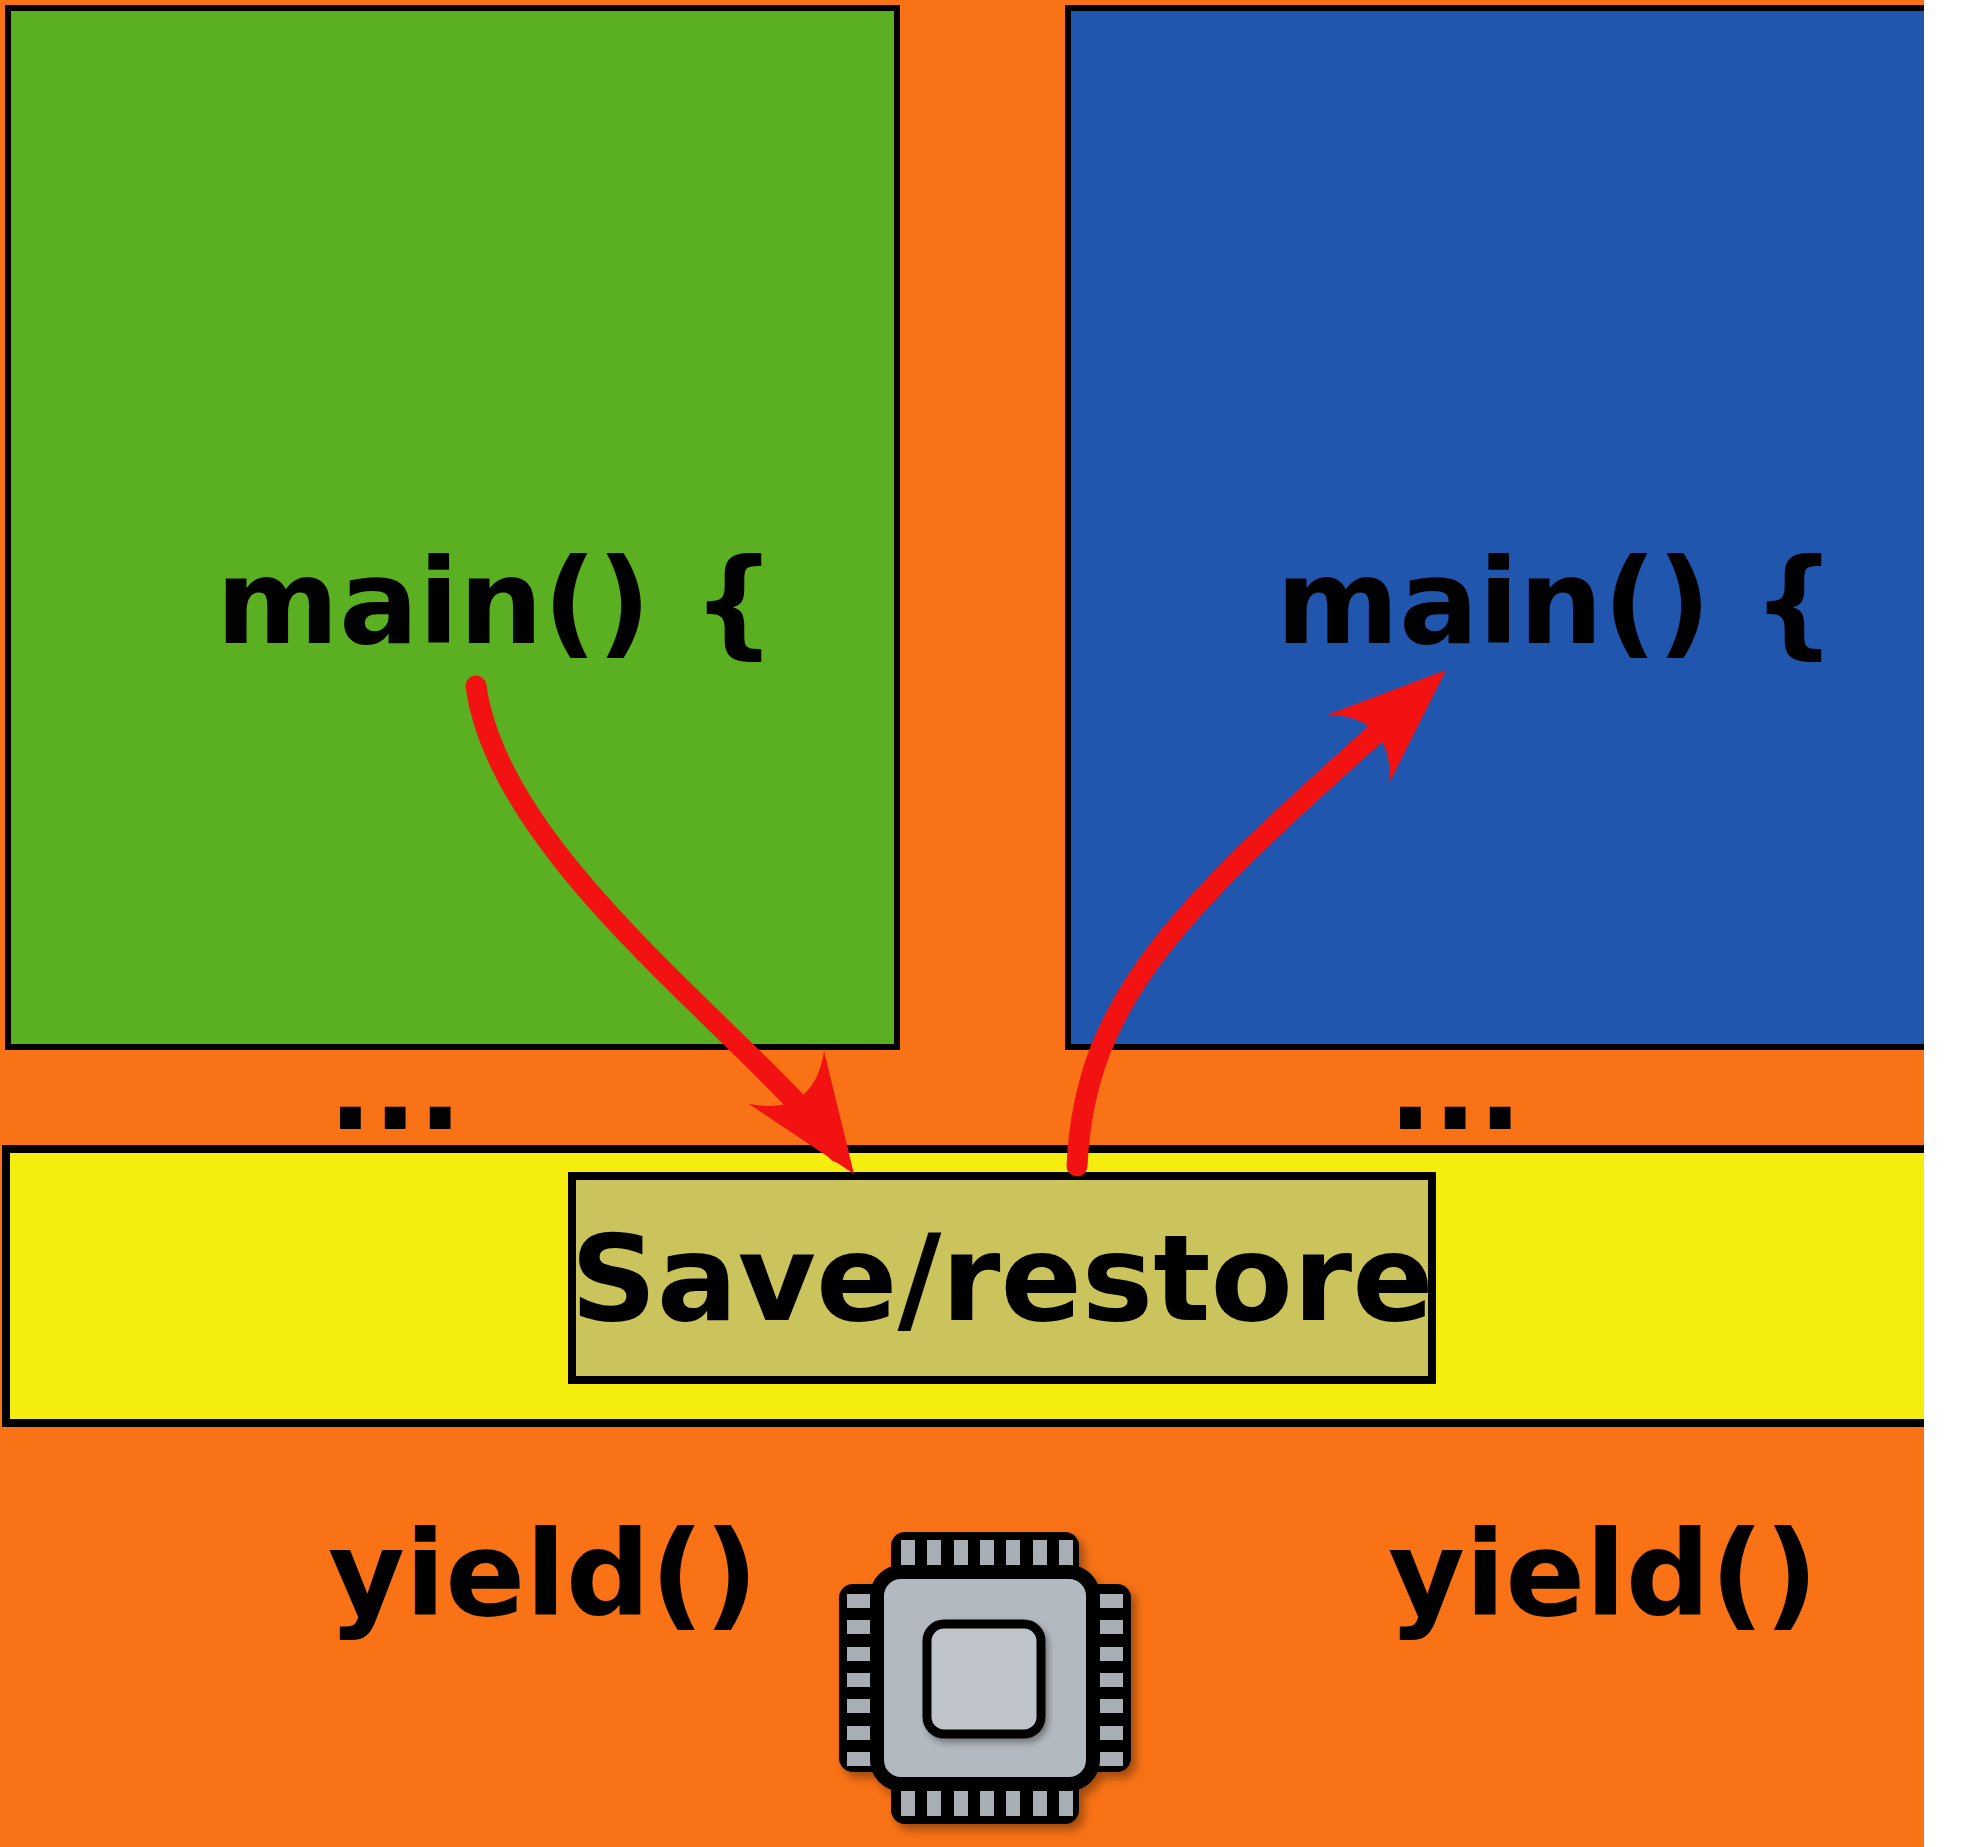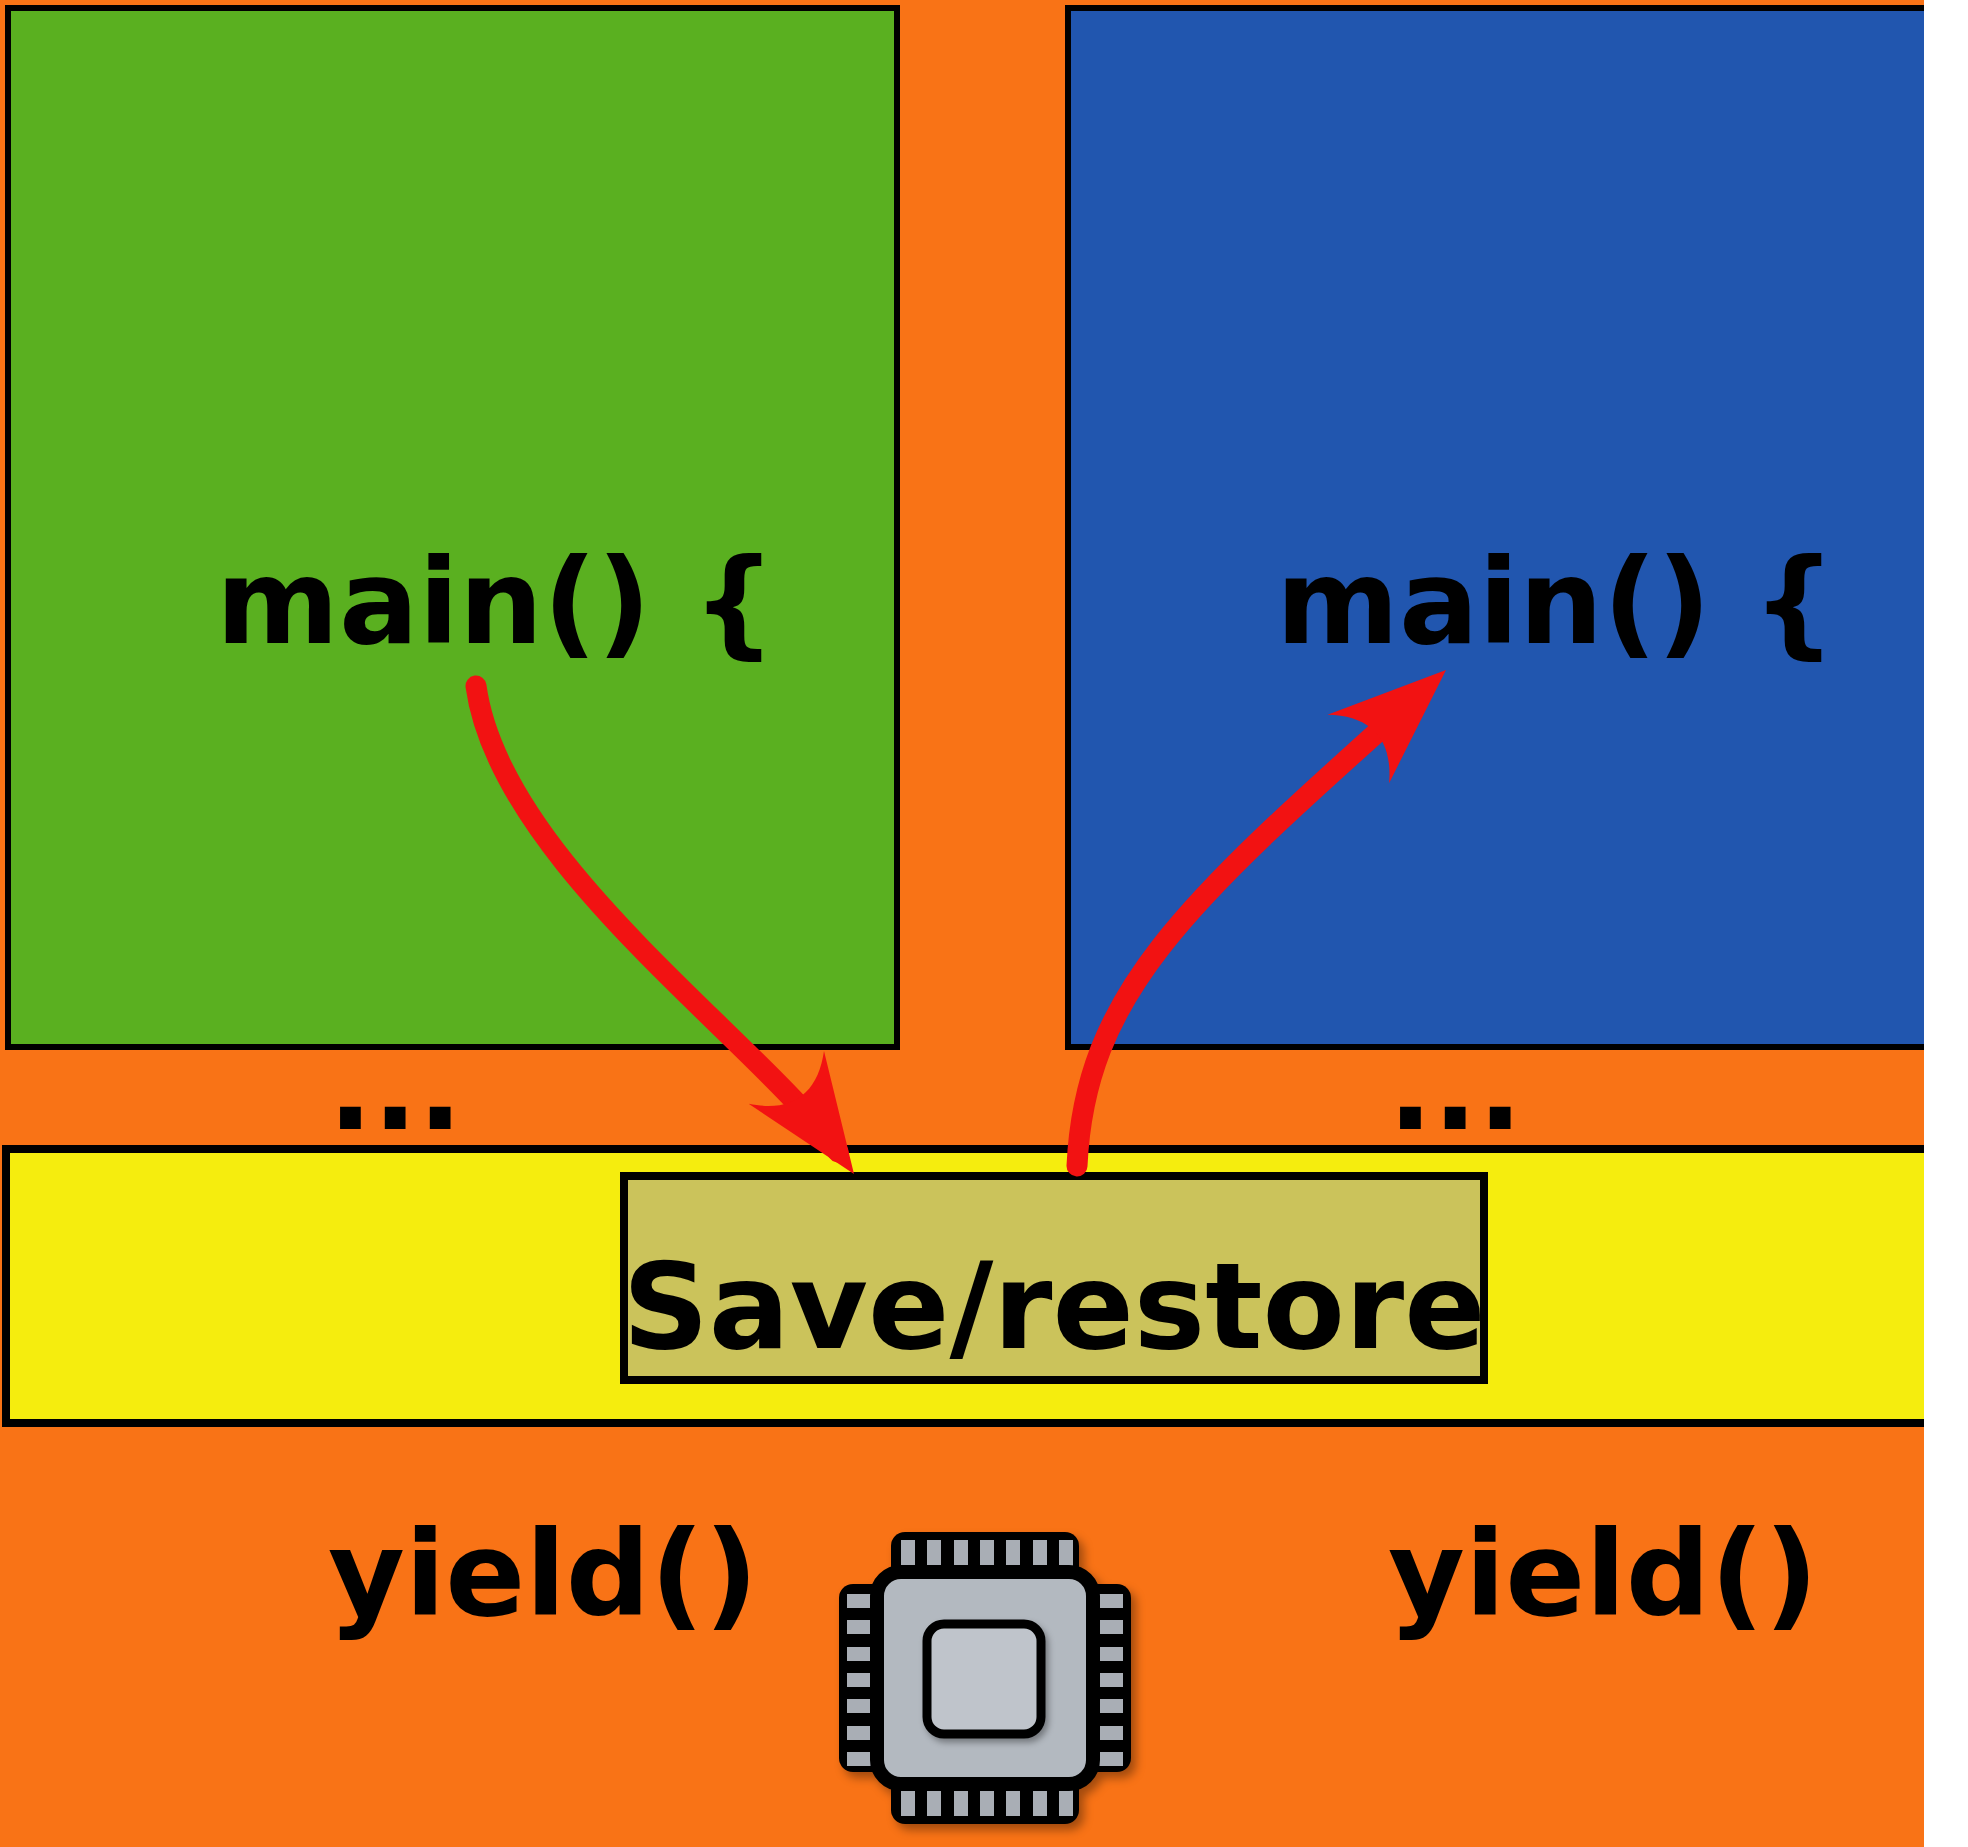--- a/index.html
+++ b/index.html
@@ -39,29 +39,29 @@
     left: 2px;
     top: 1145px;
     width: 1960px;
     height: 282px;
     background: #F5ED0E;
     border: 8px solid #000000;
     box-sizing: border-box;
   }
   .save-restore {
     position: absolute;
-    left: 620px;
+    left: 568px;
     top: 1172px;
     width: 868px;
     height: 212px;
     background: #CBC35B;
     border: 8px solid #000000;
     box-sizing: border-box;
     display: flex;
-    align-items: flex-end;
+    align-items: center;
     justify-content: center;
     font-size: 120px;
     color: #000000;
   }
   .arrows-overlay {
     position: absolute;
     left: 0;
     top: 0;
     width: 1968px;
     height: 1847px;

